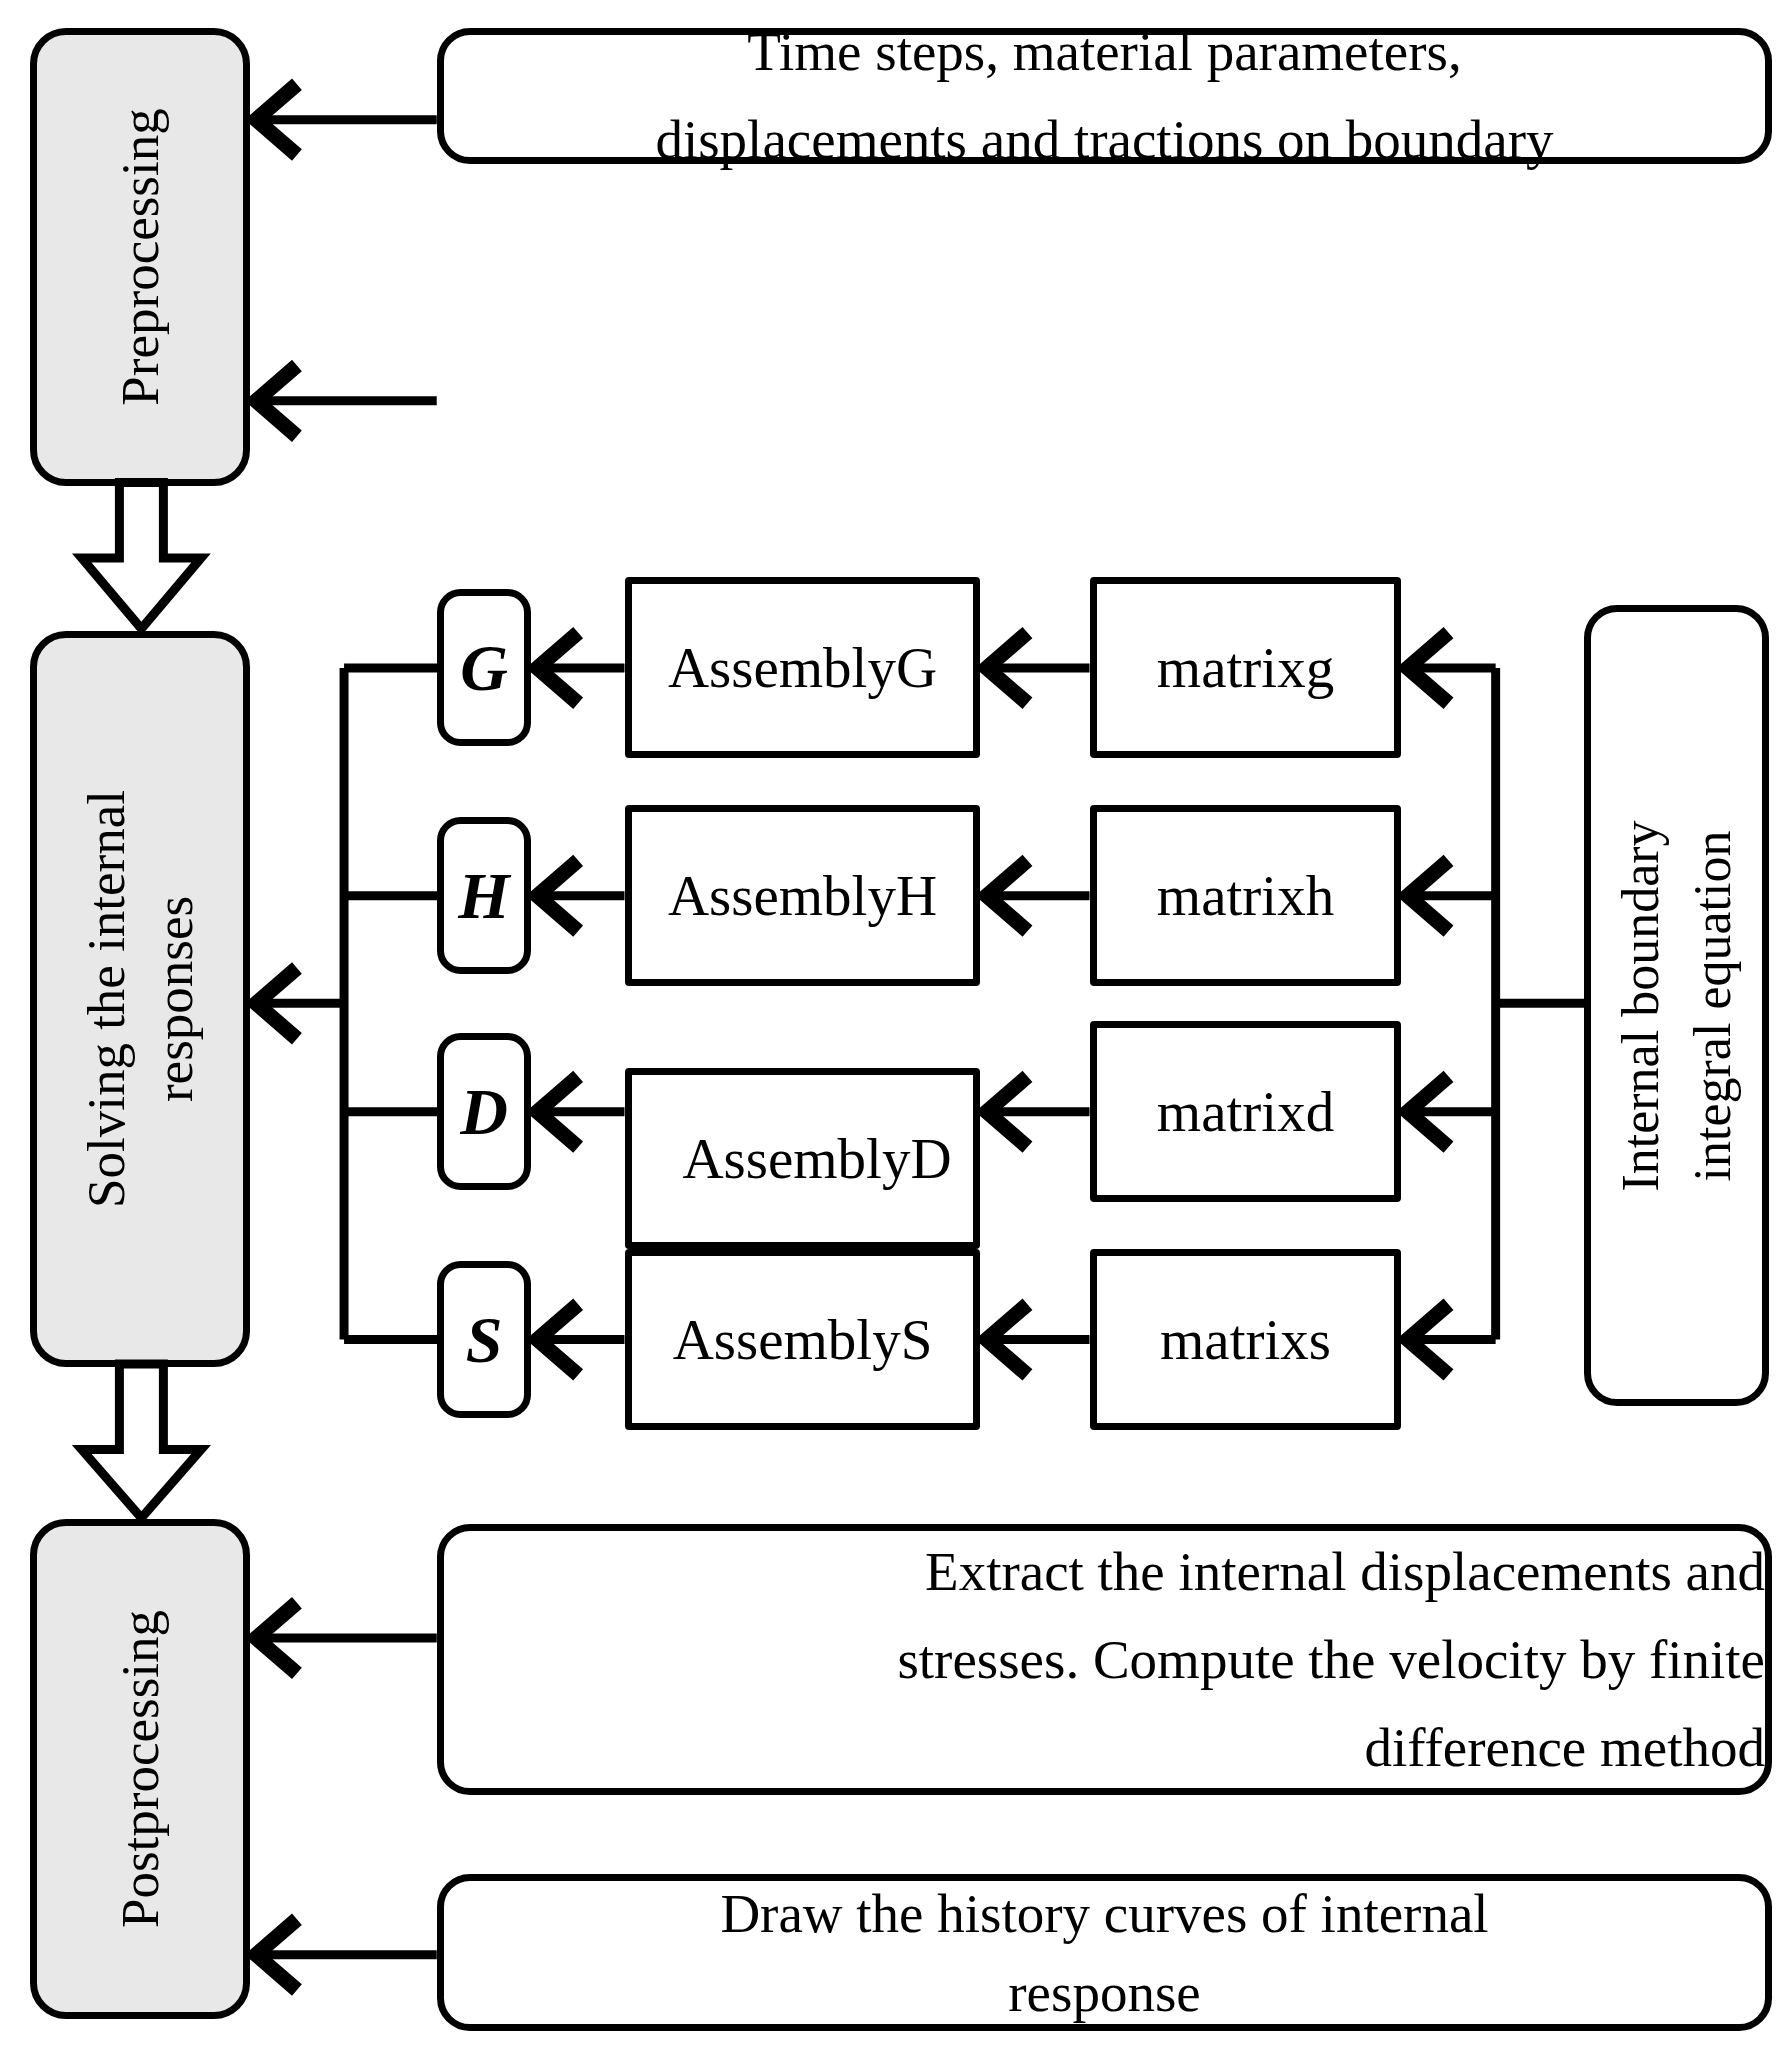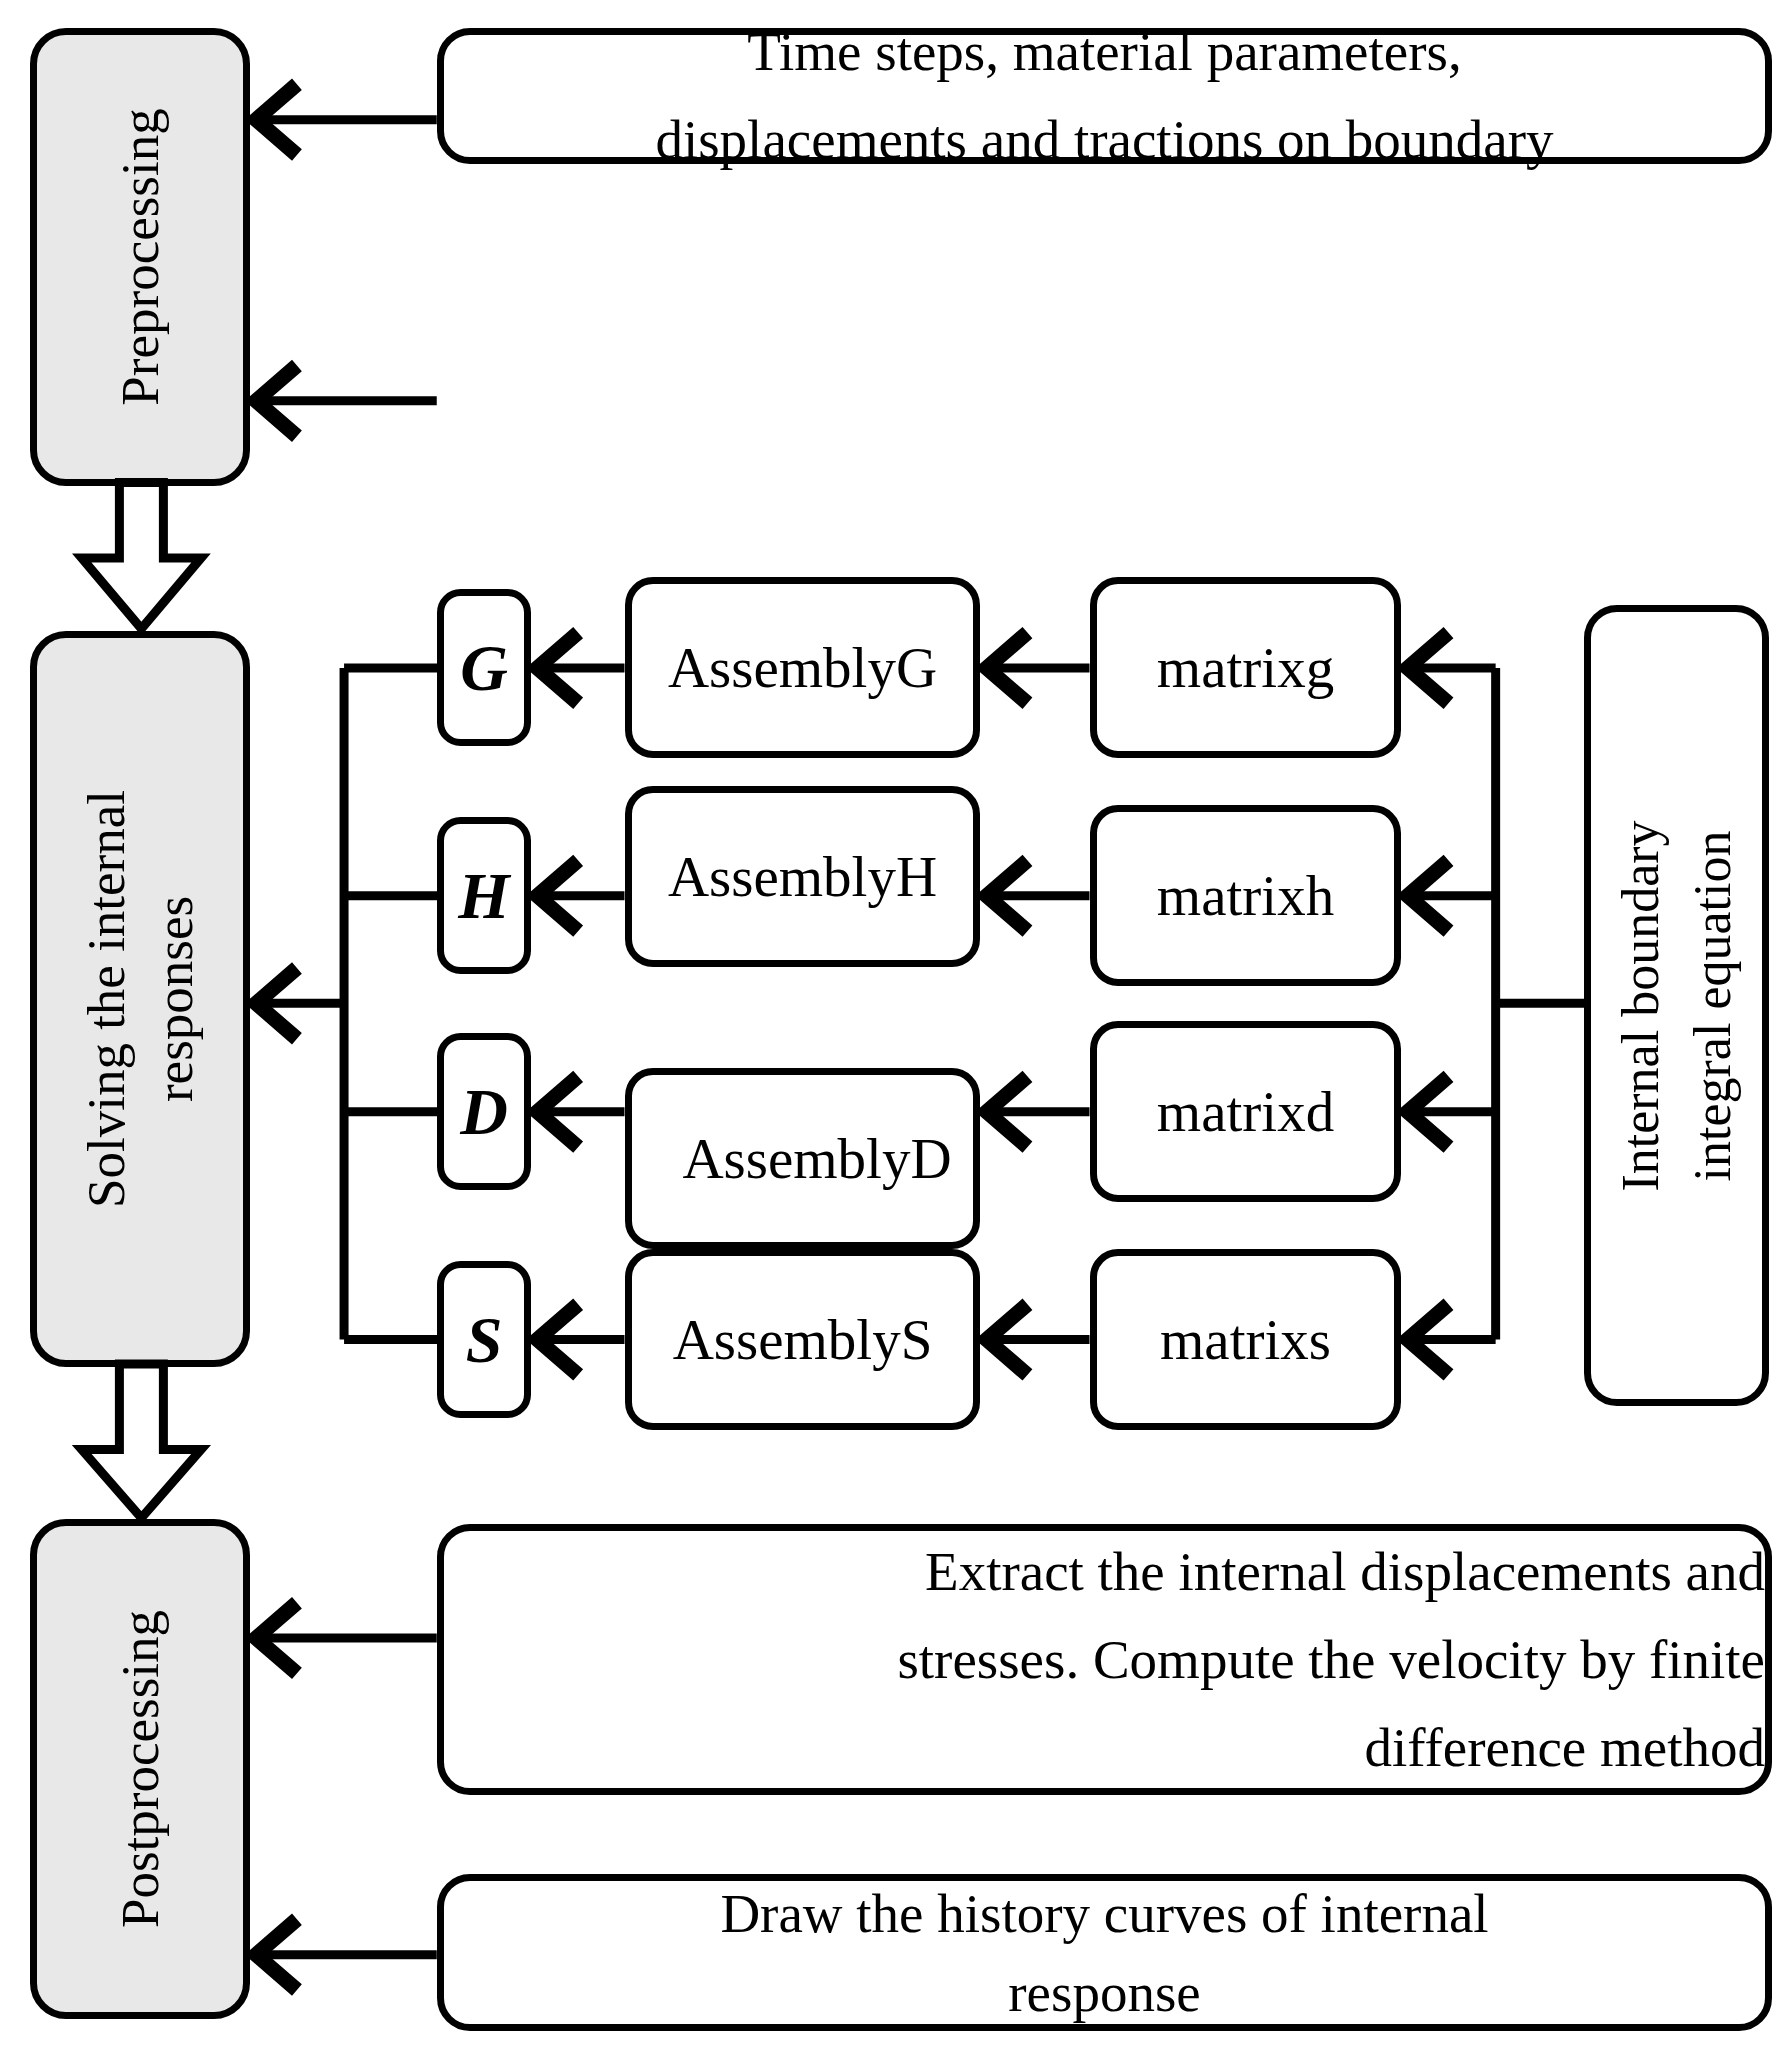--- a/index.html
+++ b/index.html
@@ -36,21 +36,21 @@
     z-index:2;
   }
   .letterbox{
     left:437px;width:94px;height:157px;
     border:7px solid #000;border-radius:23.6px;
     display:flex;align-items:center;justify-content:center;
     font-size:66px;font-style:italic;font-weight:700;
     z-index:2;
   }
   .midbox{
-    border:7px solid #000;border-radius:28px;
+    border:7px solid #000;border-radius:4px;
     display:flex;align-items:center;justify-content:center;
     font-size:57px;
     z-index:2;
   }
   .assembly{left:625px;width:355px;height:181px;}
   .matrix{left:1090px;width:311px;height:181px;}
   .source{
     left:1584px;top:605px;width:185px;height:801px;
     border:7px solid #000;border-radius:33px;
     display:flex;align-items:center;justify-content:center;
@@ -96,21 +96,21 @@
   <div class="box letterbox" style="top:1033px;">
       <span>D</span>
     </div>
   <div class="box letterbox" style="top:1261px;">
       <span>S</span>
     </div>
 
   <div class="box midbox assembly" style="top:577px;">
       <span>AssemblyG</span>
     </div>
-  <div class="box midbox assembly" style="top:786px;">
+  <div class="box midbox assembly" style="top:805px;">
       <span>AssemblyH</span>
     </div>
   <div class="box midbox assembly" style="top:1068px;padding-left:29px;">
       <span>AssemblyD</span>
     </div>
   <div class="box midbox assembly" style="top:1249px;">
       <span>AssemblyS</span>
     </div>
 
   <div class="box midbox matrix" style="top:577px;">

